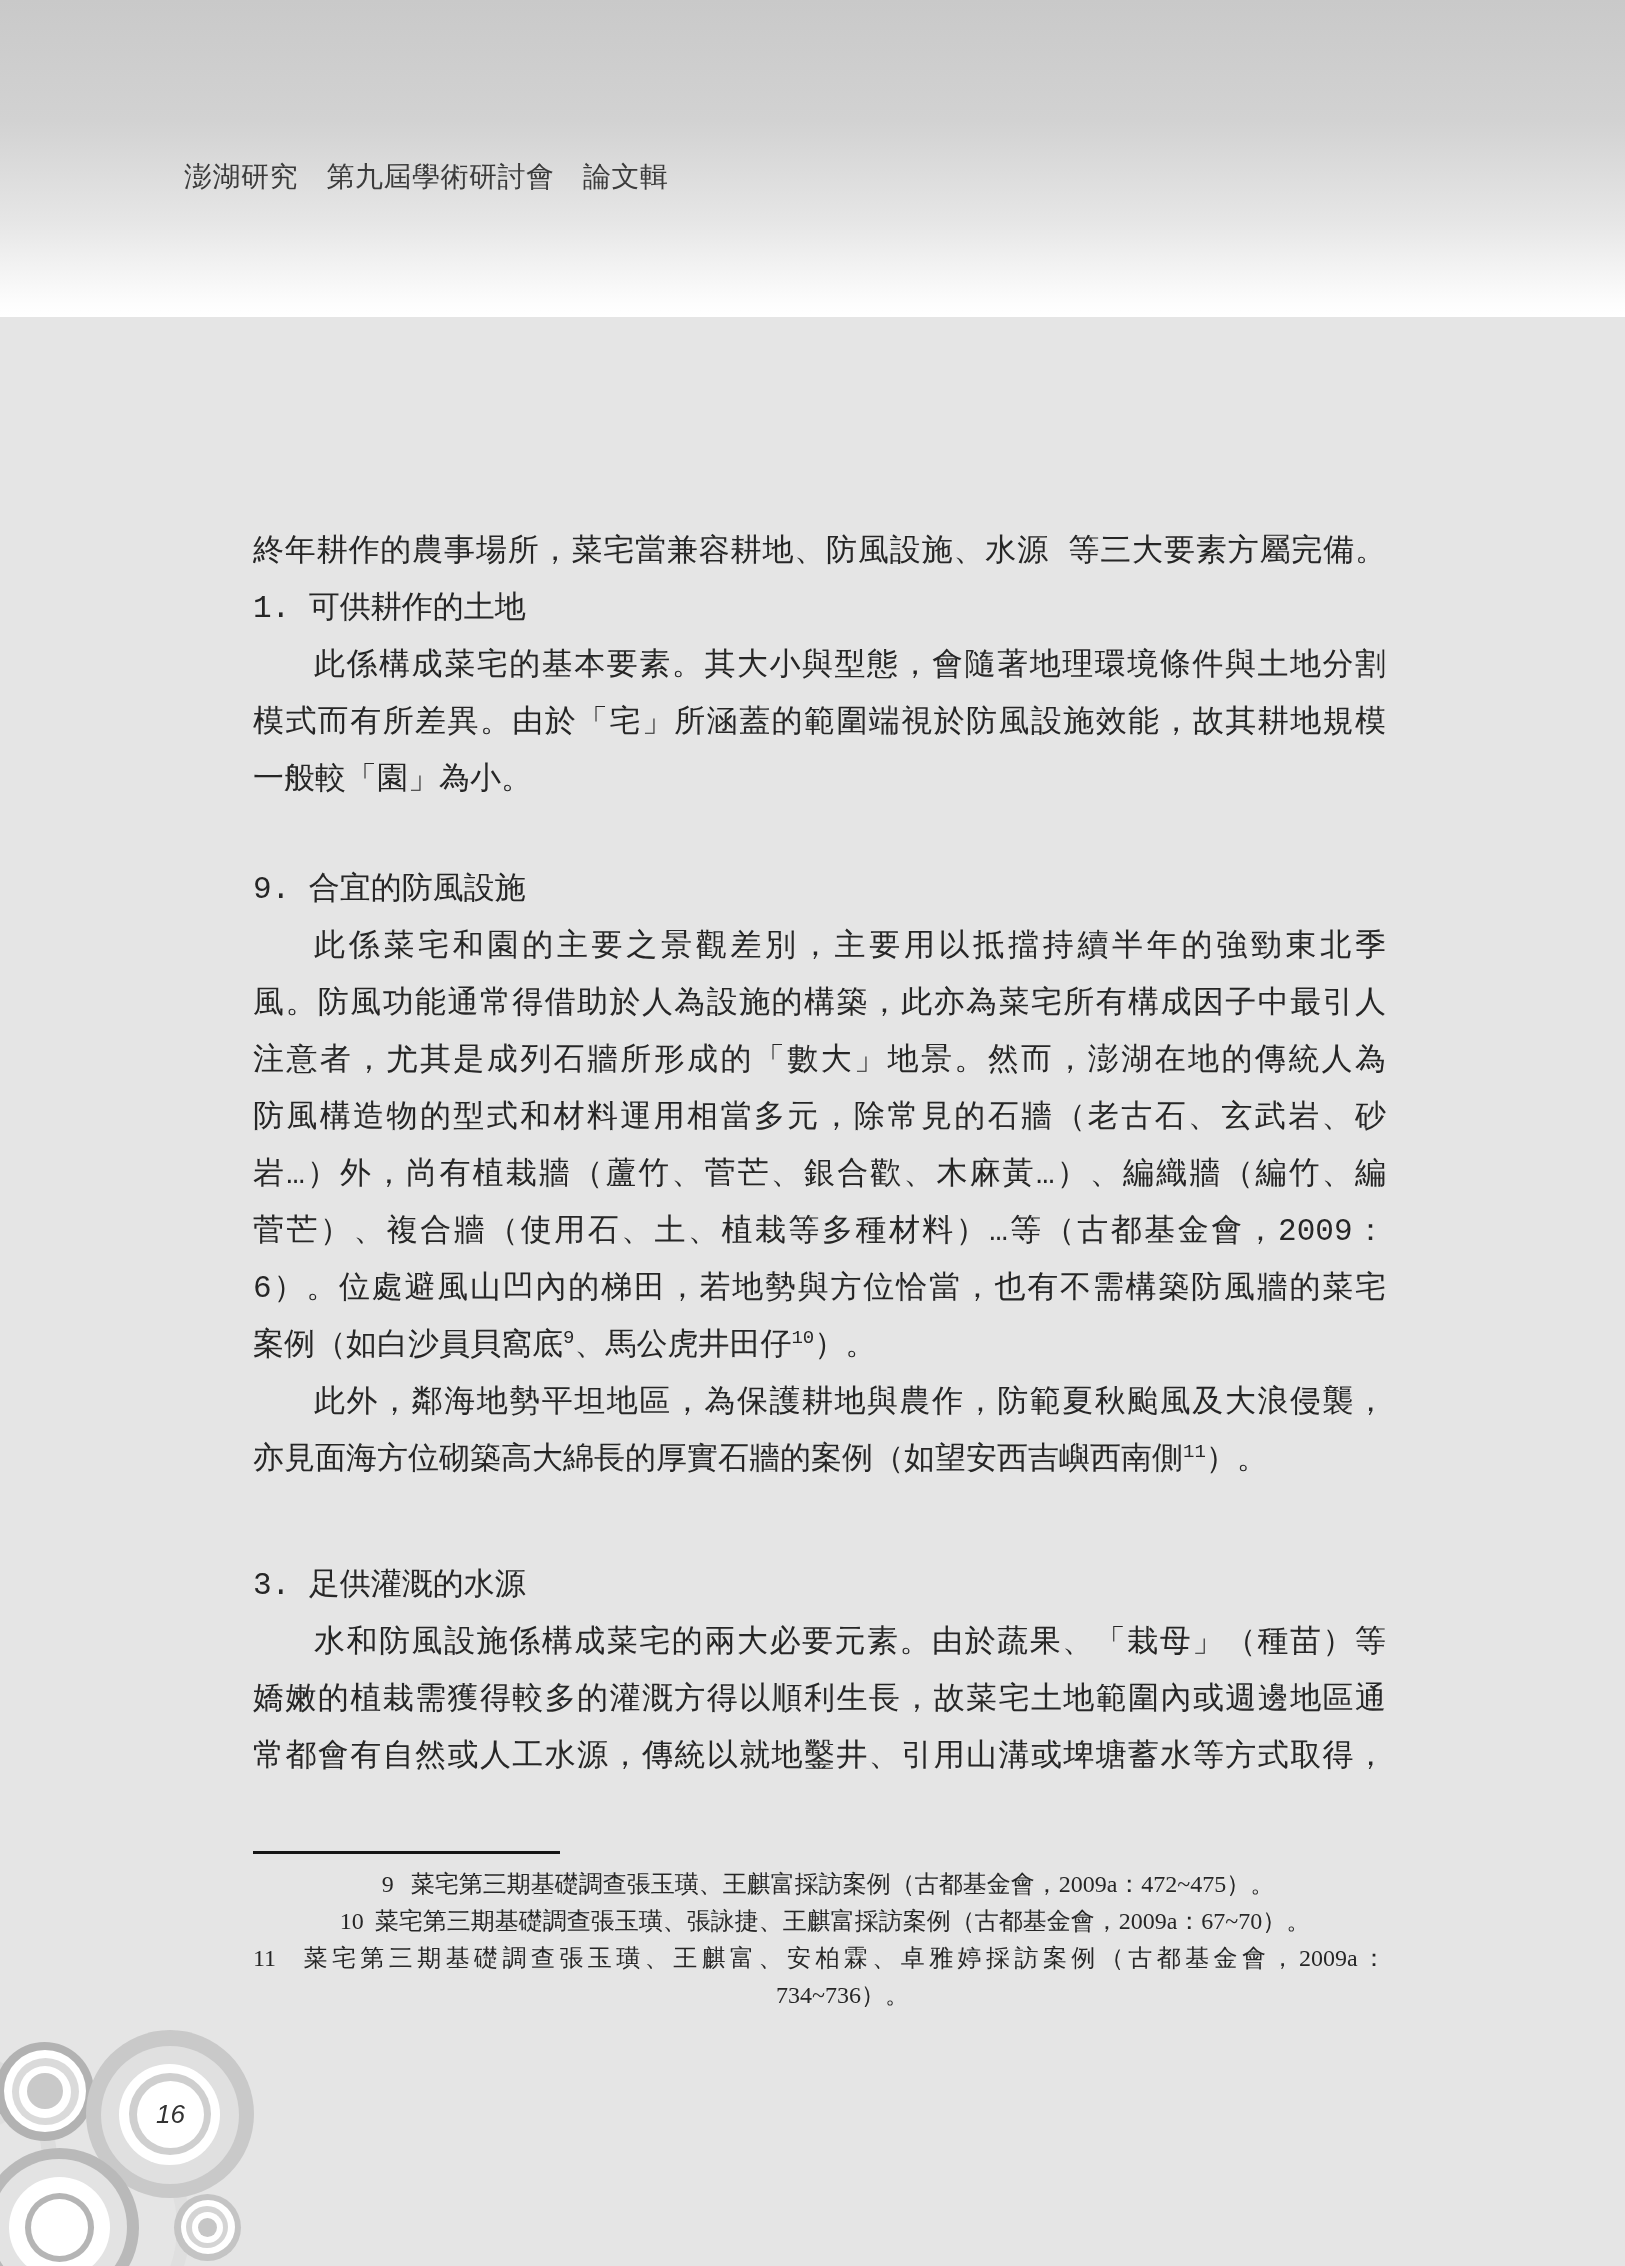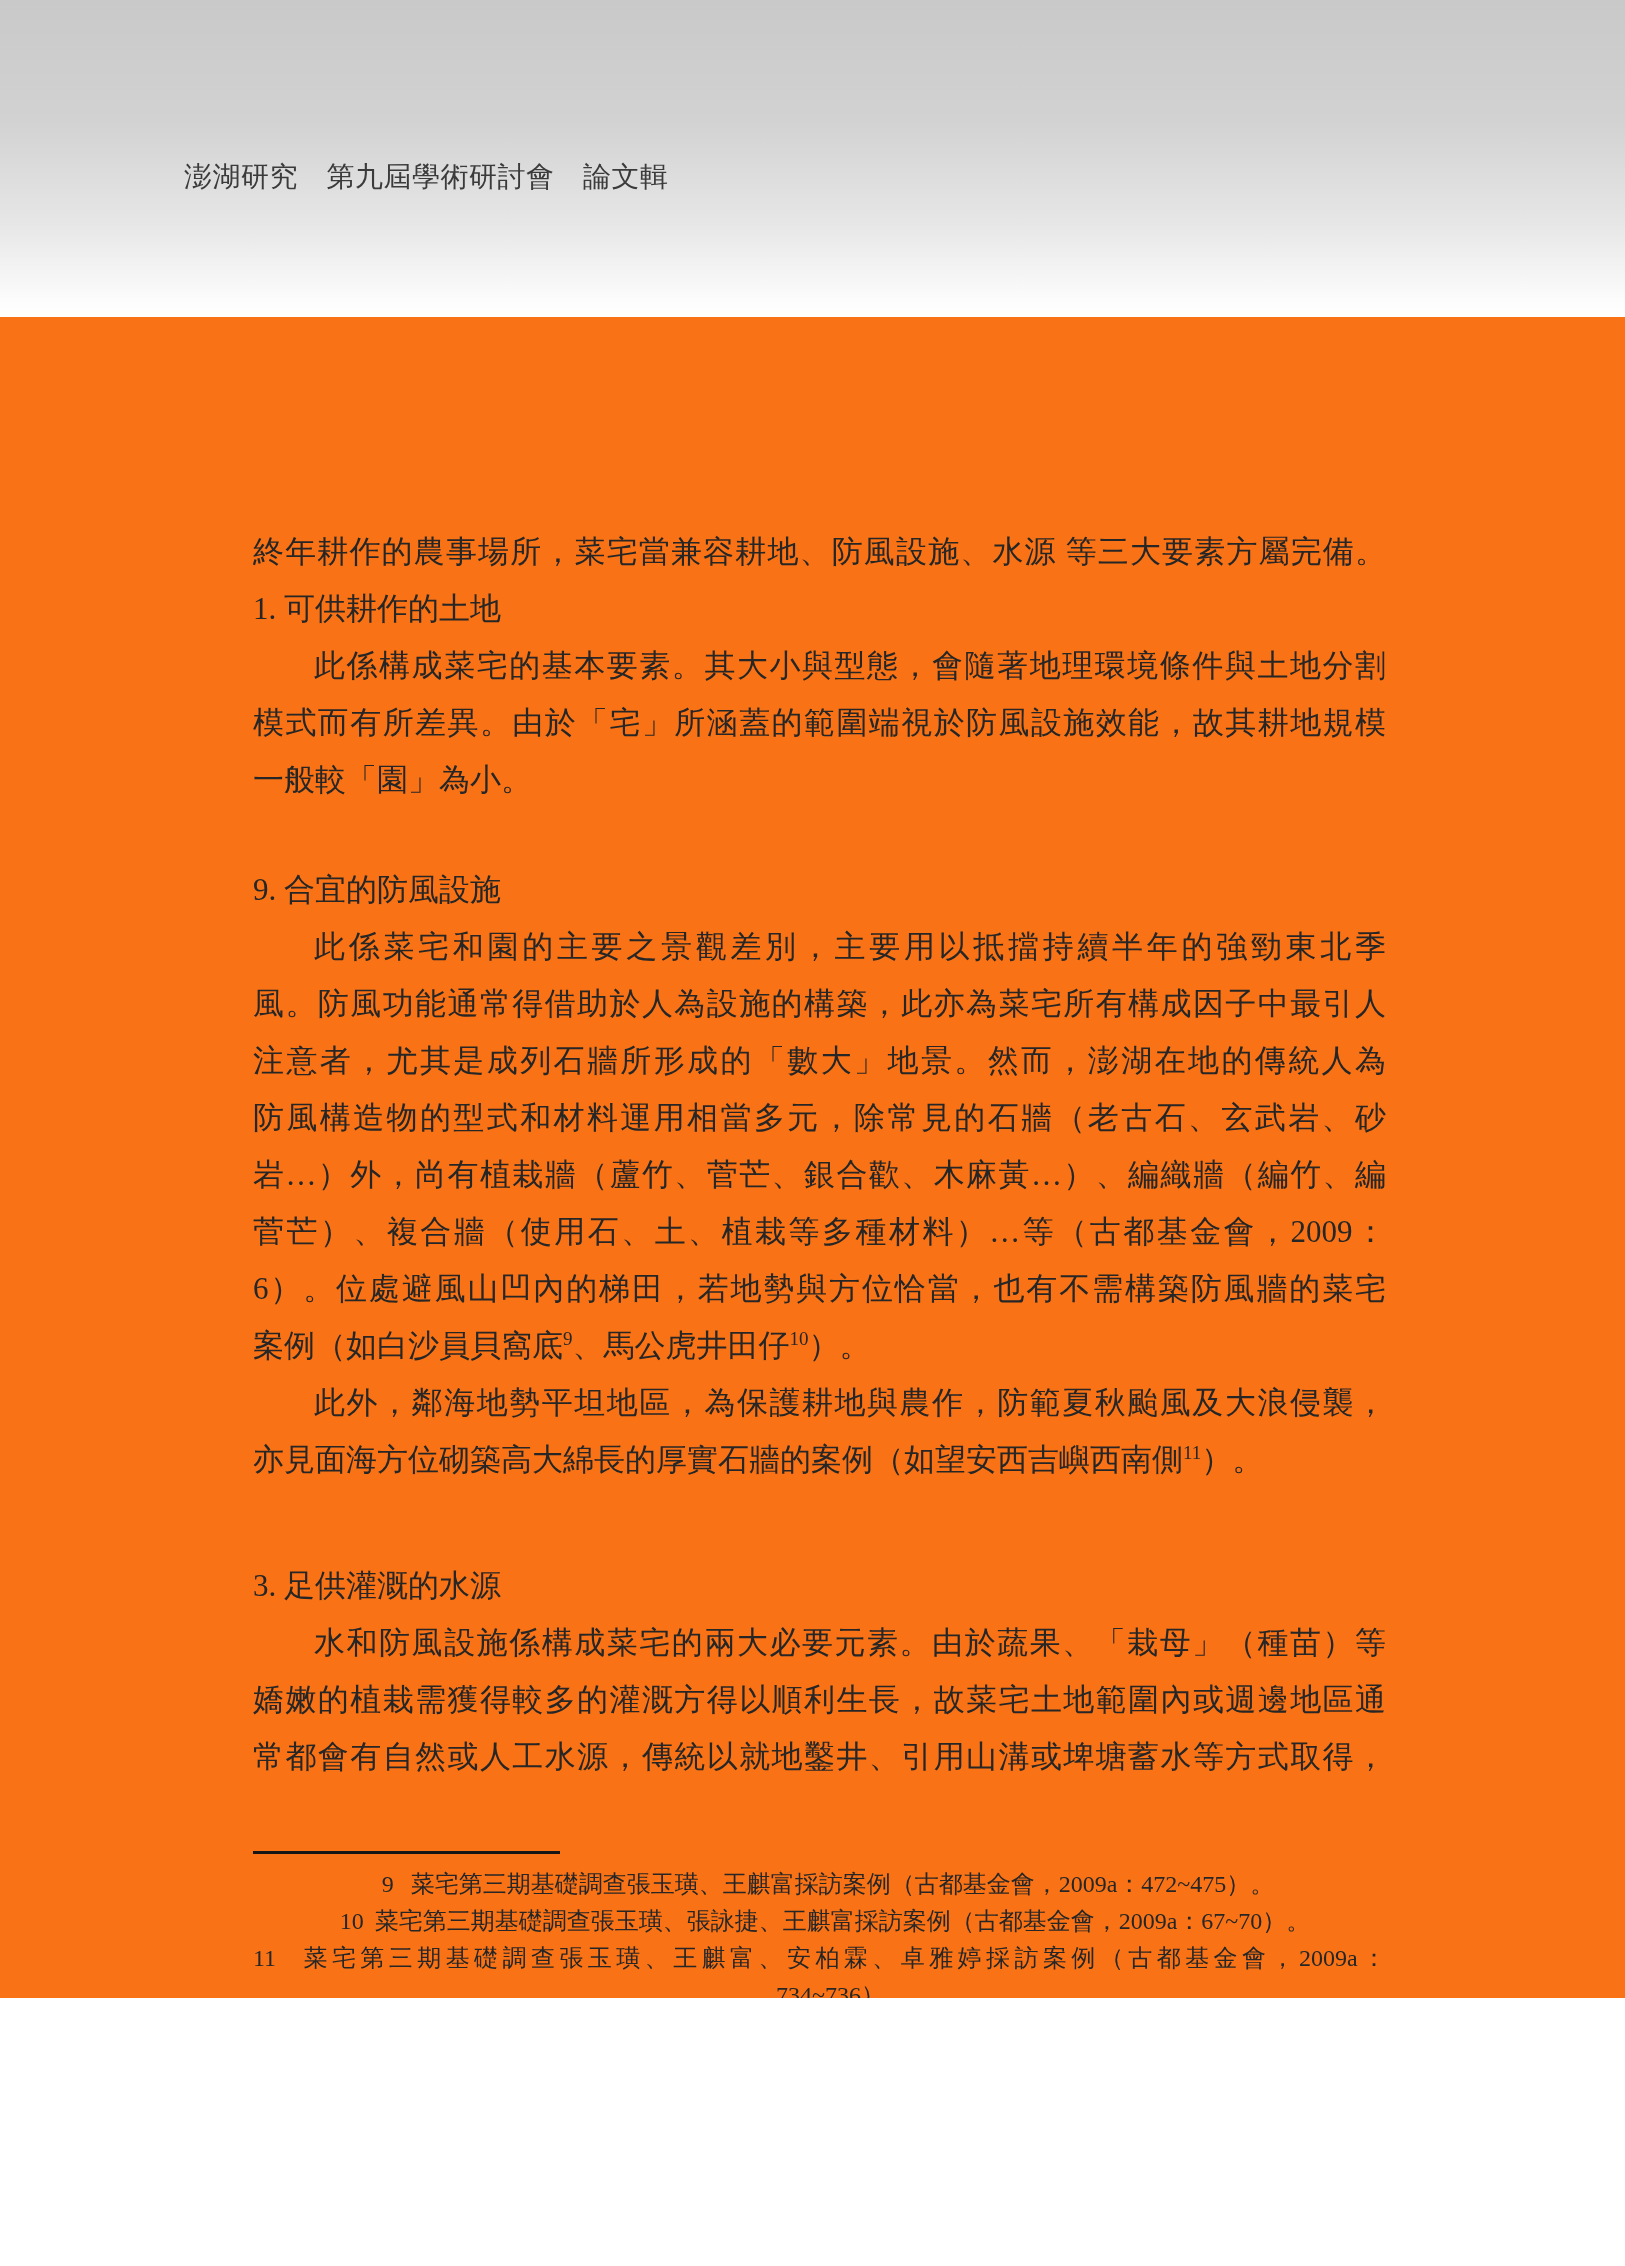--- a/index.html
+++ b/index.html
@@ -1,32 +1,32 @@
 <!DOCTYPE html>
 <html><head>
 <meta charset="utf-8">
 <style>
   html,body { margin:0; padding:0; background:#ffffff; }
   .page {
-    position:relative; width:1625px; height:1998px;
-    background:#f97316; overflow:hidden;
+    position:relative; width:1625px; height:2266px;
+    background:#e5e5e5; overflow:hidden;
     font-family:"Liberation Serif", serif;
   }
   .top-gradient {
     position:absolute; left:0; top:0; width:1625px; height:317px;
     background:linear-gradient(180deg,#c9c9c9 0%,#d2d2d2 38%,#e6e6e6 70%,#fdfdfd 96%,#ffffff 100%);
   }
   .header-title {
     position:absolute; left:184px; top:161px;
     font-size:28px; line-height:31px; color:#3b3b3b; letter-spacing:0.5px;
     white-space:nowrap;
   }
   .body-text {
     position:absolute; left:253px; top:523px; width:1133px;
-    font-size:31px; color:#262626;
+    font-size:31px; color:#262626;font-family:Liberation Mono, monospace;
   }
   .line { line-height:57px; height:57px; overflow:hidden; }
   .indent { text-indent:61px; }
   .justify { text-align:justify; text-align-last:justify; }
   sup.supnum { font-size:19px; line-height:0; }
   .fn-separator {
     position:absolute; left:253px; top:1851px; width:307px; height:2.9px;
     background:#161616;
   }
   .footnotes {

